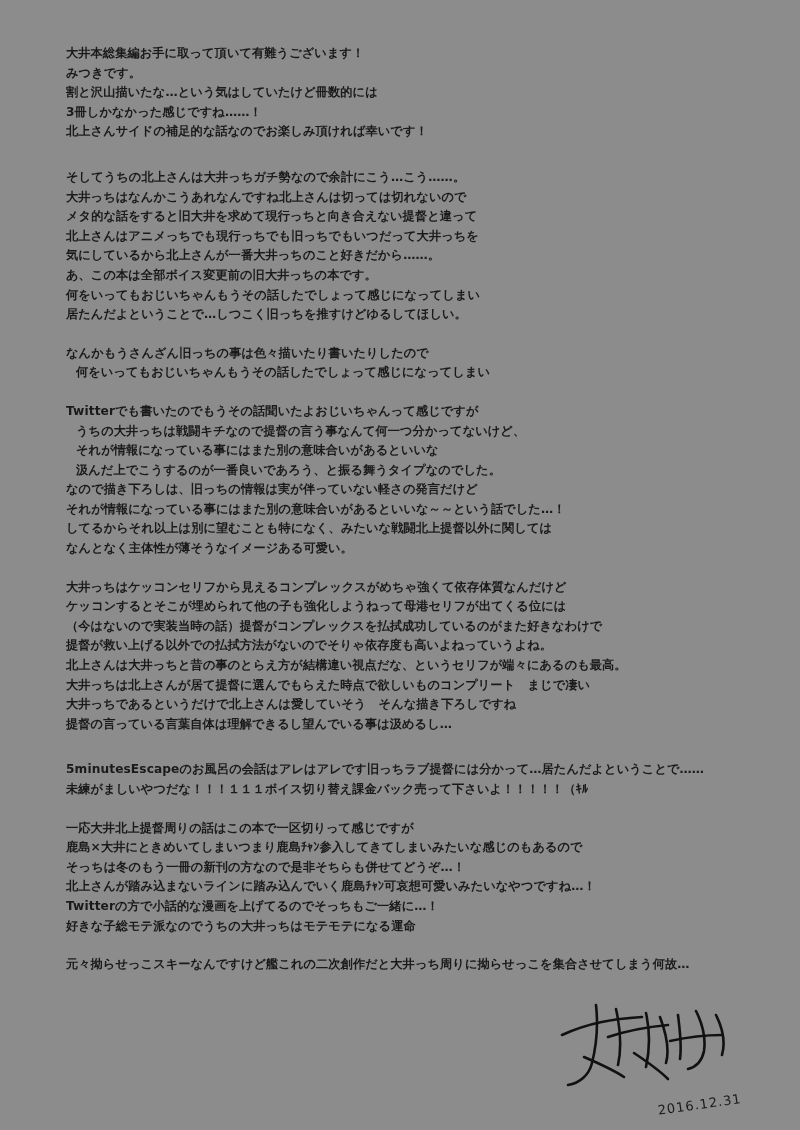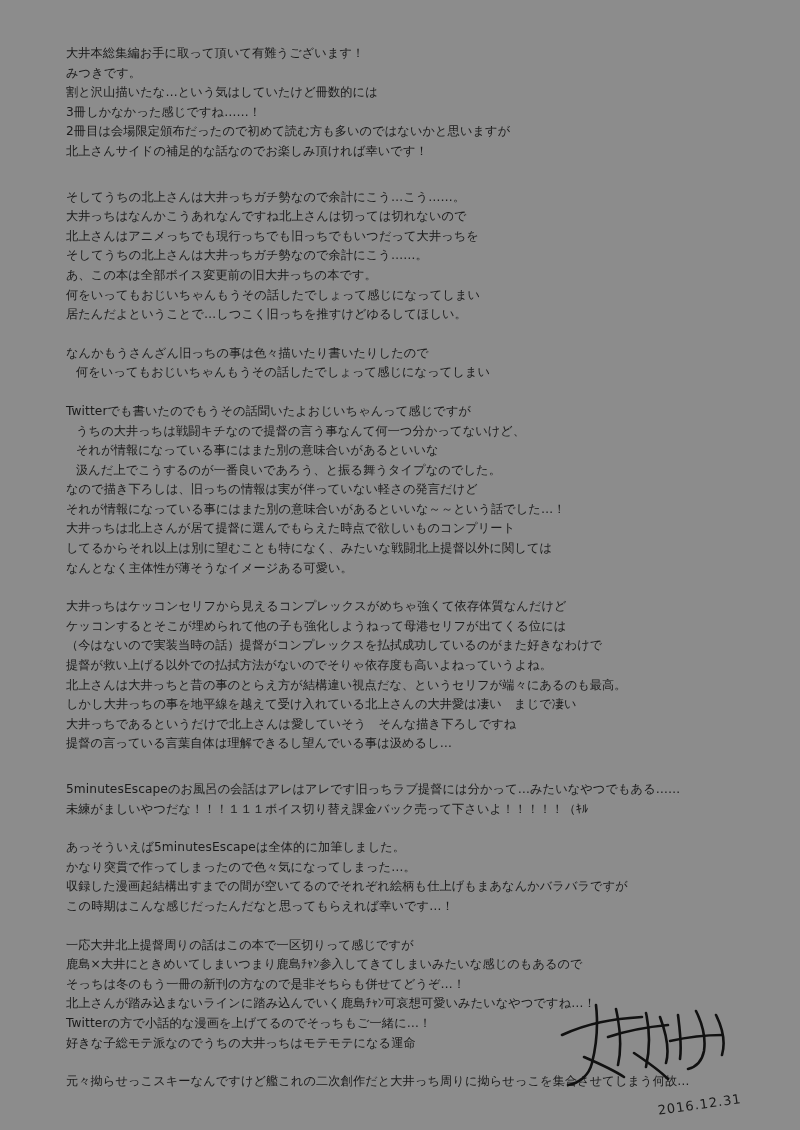--- a/index.html
+++ b/index.html
@@ -32,20 +32,21 @@
   }
   .para {
     margin: 0 0 19px 0;
   }
   .para.gap-large {
     margin-bottom: 26px;
   }
   .line {
     display: block;
     white-space: pre;
+    font-weight: bold;
   }
   .indent1 {
     padding-left: 10px;
   }
   .signature {
     position: absolute;
     right: 60px;
     bottom: 28px;
     width: 190px;
     height: 105px;
@@ -73,73 +74,66 @@
 
 <div id="page">
 
   <div class="afterword">
 
     <div class="para gap-large">
       <span class="line">大井本総集編お手に取って頂いて有難うございます！</span>
       <span class="line">みつきです。</span>
       <span class="line">割と沢山描いたな…という気はしていたけど冊数的には</span>
       <span class="line">3冊しかなかった感じですね……！</span>
-      <span class="line">2冊目は会場限定頒布だったので初めて読む方も多いのではないかと思いますが</span>
       <span class="line">北上さんサイドの補足的な話なのでお楽しみ頂ければ幸いです！</span>
     </div>
 
     <div class="para">
       <span class="line">そしてうちの北上さんは大井っちガチ勢なので余計にこう…こう……。</span>
       <span class="line">大井っちはなんかこうあれなんですね北上さんは切っては切れないので</span>
+      <span class="line">メタ的な話をすると旧大井を求めて現行っちと向き合えない提督と違って</span>
       <span class="line">北上さんはアニメっちでも現行っちでも旧っちでもいつだって大井っちを</span>
-      <span class="line">そしてうちの北上さんは大井っちガチ勢なので余計にこう……。</span>
+      <span class="line">気にしているから北上さんが一番大井っちのこと好きだから……。</span>
       <span class="line">あ、この本は全部ボイス変更前の旧大井っちの本です。</span>
       <span class="line">何をいってもおじいちゃんもうその話したでしょって感じになってしまい</span>
       <span class="line">居たんだよということで…しつこく旧っちを推すけどゆるしてほしい。</span>
     </div>
 
     <div class="para">
       <span class="line">なんかもうさんざん旧っちの事は色々描いたり書いたりしたので</span>
       <span class="line indent1">何をいってもおじいちゃんもうその話したでしょって感じになってしまい</span>
     </div>
 
     <div class="para">
       <span class="line">Twitterでも書いたのでもうその話聞いたよおじいちゃんって感じですが</span>
       <span class="line indent1">うちの大井っちは戦闘キチなので提督の言う事なんて何一つ分かってないけど、</span>
       <span class="line indent1">それが情報になっている事にはまた別の意味合いがあるといいな</span>
       <span class="line indent1">汲んだ上でこうするのが一番良いであろう、と振る舞うタイプなのでした。</span>
       <span class="line">なので描き下ろしは、旧っちの情報は実が伴っていない軽さの発言だけど</span>
       <span class="line">それが情報になっている事にはまた別の意味合いがあるといいな～～という話でした…！</span>
-      <span class="line">大井っちは北上さんが居て提督に選んでもらえた時点で欲しいものコンプリート</span>
       <span class="line">してるからそれ以上は別に望むことも特になく、みたいな戦闘北上提督以外に関しては</span>
       <span class="line">なんとなく主体性が薄そうなイメージある可愛い。</span>
     </div>
 
     <div class="para gap-large">
       <span class="line">大井っちはケッコンセリフから見えるコンプレックスがめちゃ強くて依存体質なんだけど</span>
       <span class="line">ケッコンするとそこが埋められて他の子も強化しようねって母港セリフが出てくる位には</span>
       <span class="line">（今はないので実装当時の話）提督がコンプレックスを払拭成功しているのがまた好きなわけで</span>
       <span class="line">提督が救い上げる以外での払拭方法がないのでそりゃ依存度も高いよねっていうよね。</span>
       <span class="line">北上さんは大井っちと昔の事のとらえ方が結構違い視点だな、というセリフが端々にあるのも最高。</span>
-      <span class="line">しかし大井っちの事を地平線を越えて受け入れている北上さんの大井愛は凄い　まじで凄い</span>
+      <span class="line">大井っちは北上さんが居て提督に選んでもらえた時点で欲しいものコンプリート　まじで凄い</span>
       <span class="line">大井っちであるというだけで北上さんは愛していそう　そんな描き下ろしですね</span>
       <span class="line">提督の言っている言葉自体は理解できるし望んでいる事は汲めるし…</span>
     </div>
 
     <div class="para">
-      <span class="line">5minutesEscapeのお風呂の会話はアレはアレです旧っちラブ提督には分かって…みたいなやつでもある……</span>
+      <span class="line">5minutesEscapeのお風呂の会話はアレはアレです旧っちラブ提督には分かって…居たんだよということで……</span>
       <span class="line">未練がましいやつだな！！！１１１ボイス切り替え課金バック売って下さいよ！！！！！（ｷﾙ</span>
     </div>
 
-    <div class="para">
-      <span class="line">あっそういえば5minutesEscapeは全体的に加筆しました。</span>
-      <span class="line">かなり突貫で作ってしまったので色々気になってしまった…。</span>
-      <span class="line">収録した漫画起結構出すまでの間が空いてるのでそれぞれ絵柄も仕上げもまあなんかバラバラですが</span>
-      <span class="line">この時期はこんな感じだったんだなと思ってもらえれば幸いです…！</span>
-    </div>
 
     <div class="para">
       <span class="line">一応大井北上提督周りの話はこの本で一区切りって感じですが</span>
       <span class="line">鹿島×大井にときめいてしまいつまり鹿島ﾁｬﾝ参入してきてしまいみたいな感じのもあるので</span>
       <span class="line">そっちは冬のもう一冊の新刊の方なので是非そちらも併せてどうぞ…！</span>
       <span class="line">北上さんが踏み込まないラインに踏み込んでいく鹿島ﾁｬﾝ可哀想可愛いみたいなやつですね…！</span>
       <span class="line">Twitterの方で小話的な漫画を上げてるのでそっちもご一緒に…！</span>
       <span class="line">好きな子総モテ派なのでうちの大井っちはモテモテになる運命</span>
     </div>
 

